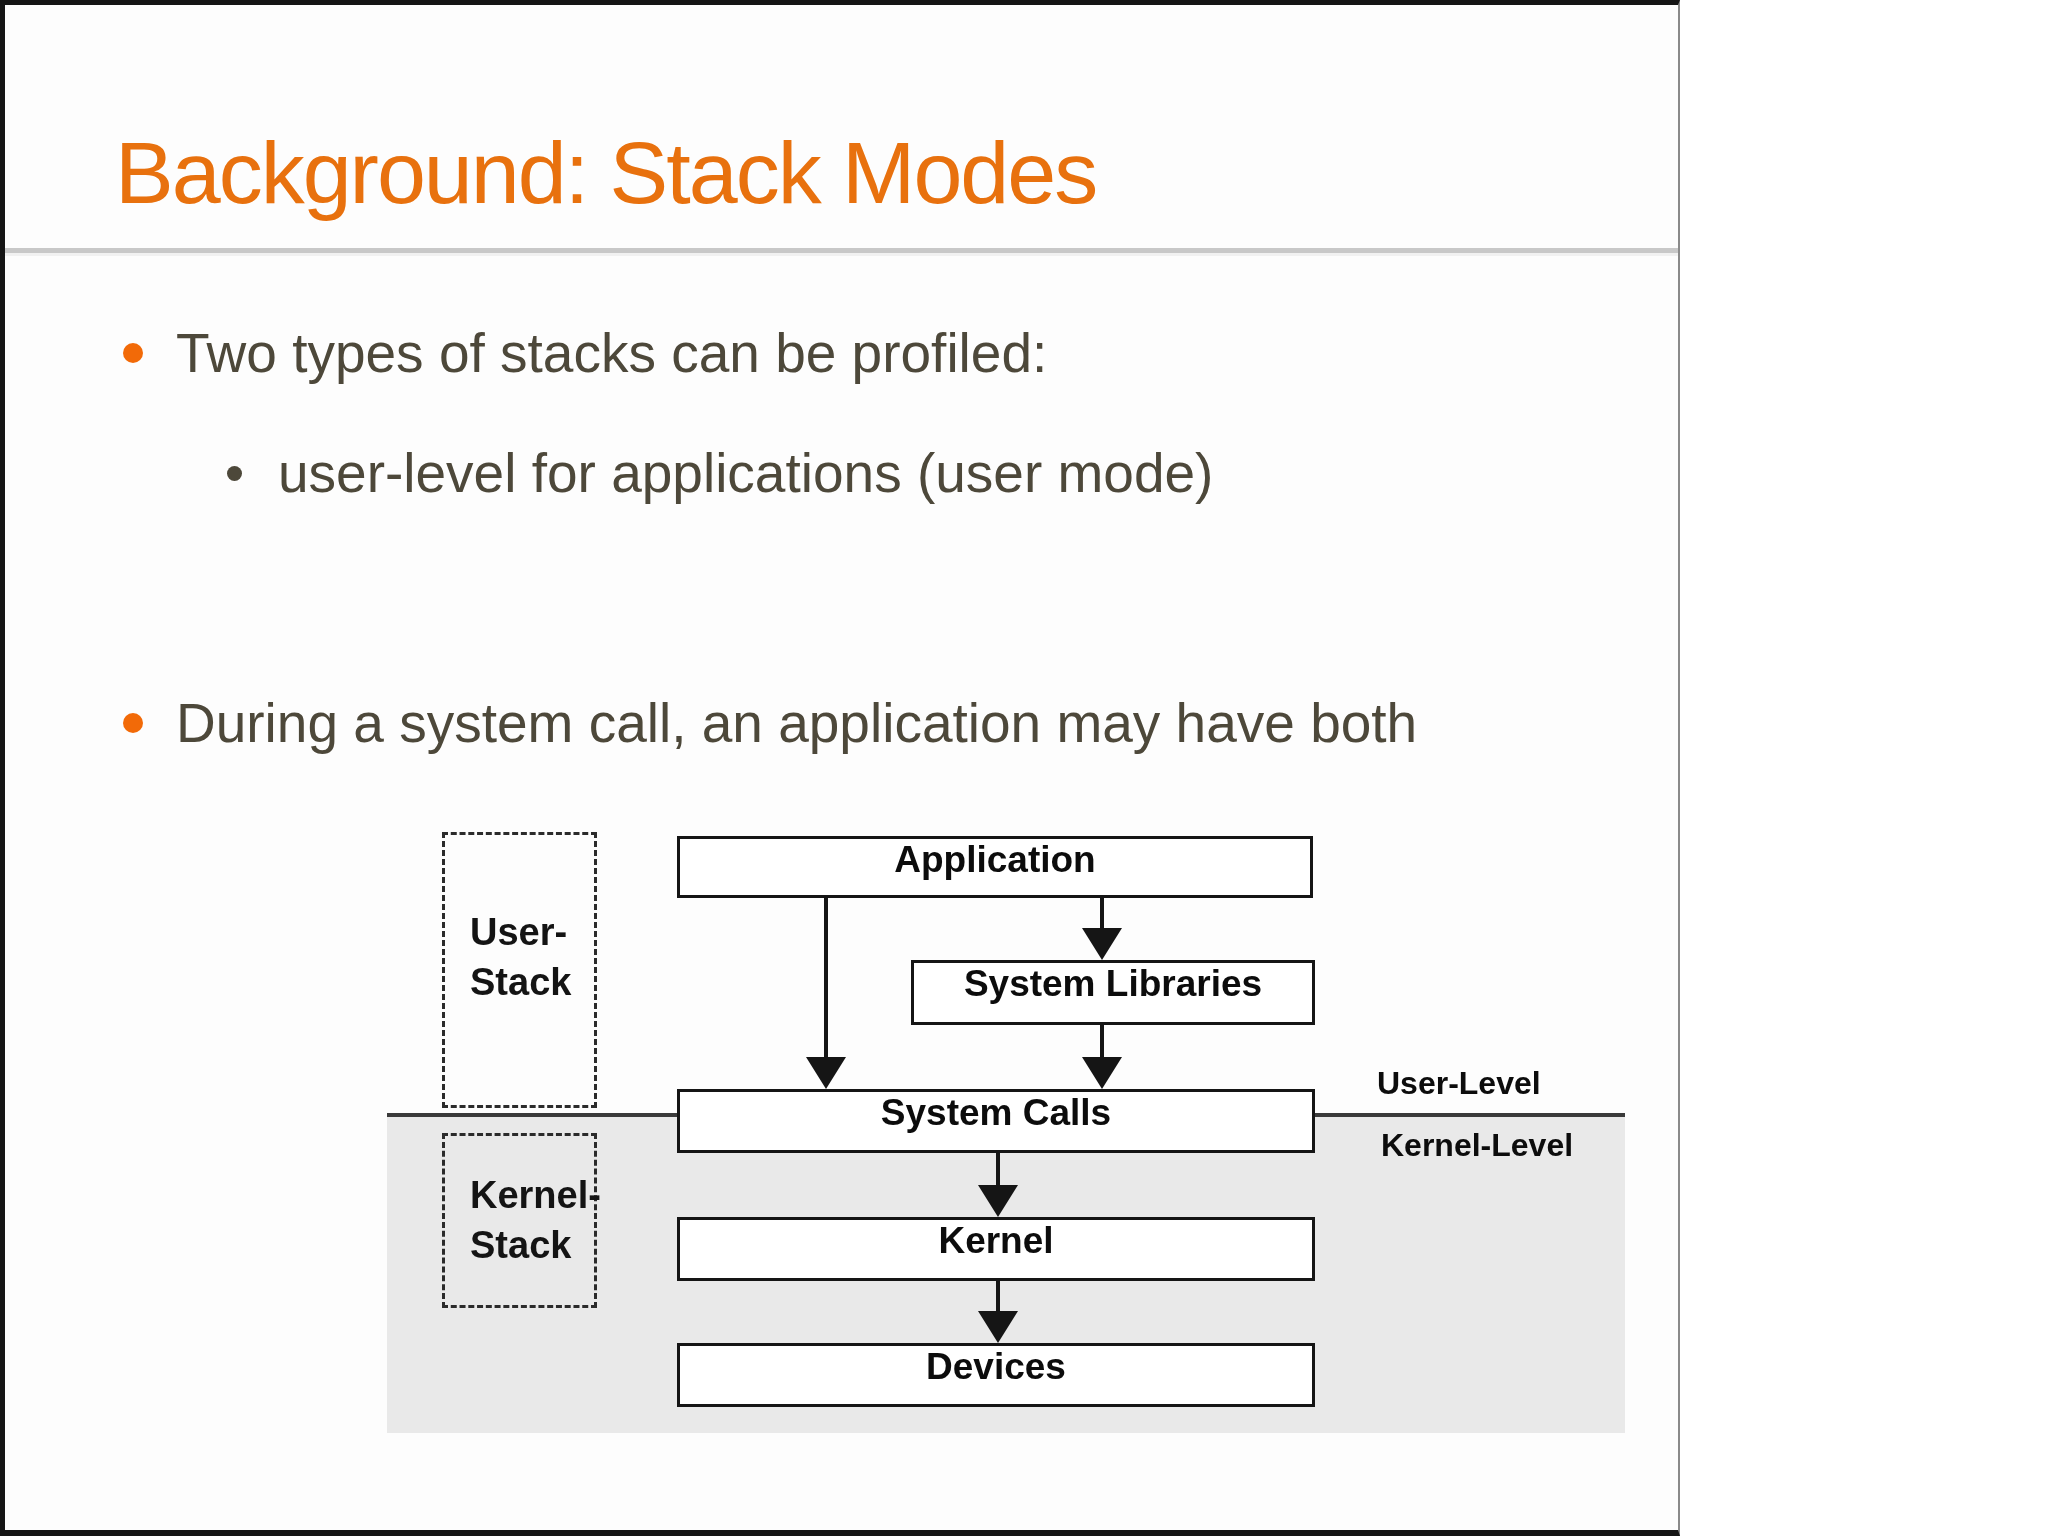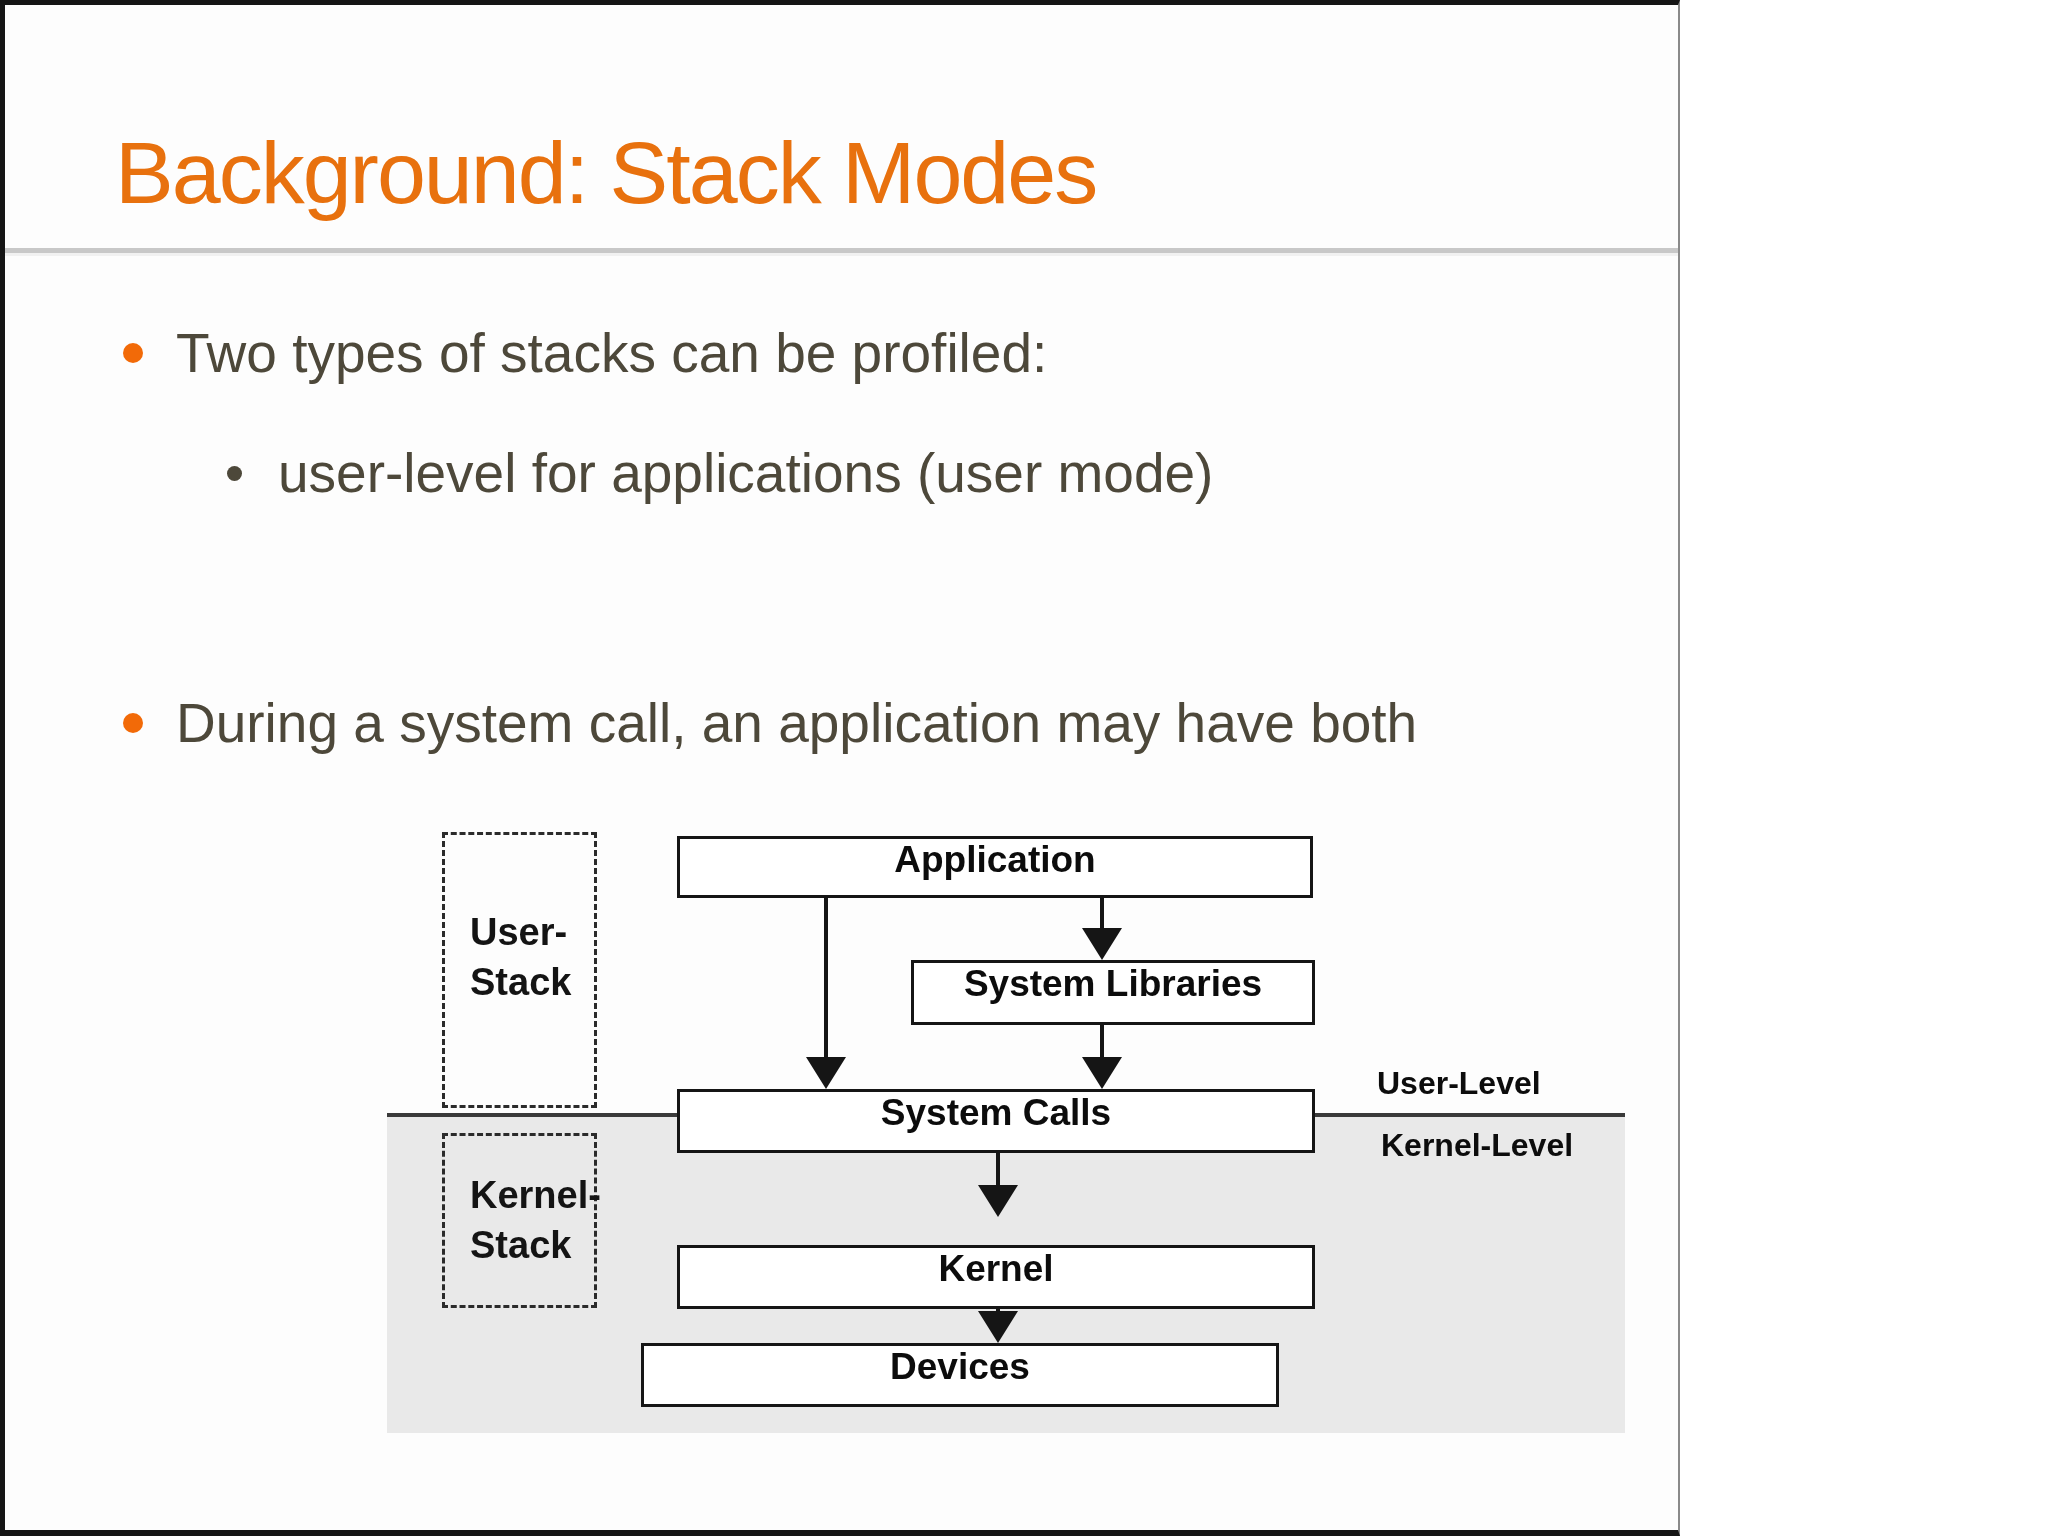--- a/index.html
+++ b/index.html
@@ -50,22 +50,22 @@
   .stacklabel.kernel { left:465px; top:1165px; }
   .node {
     position:absolute; z-index:4; background:#ffffff;
     border:3px solid #151515; box-sizing:border-box;
     display:flex; align-items:flex-start; justify-content:center;
     font-weight:bold; font-size:37px; color:#0c0c0c; white-space:nowrap;
   }
   .node.app      { left:672px; top:831px;  width:636px; height:62px; }
   .node.syslib   { left:906px; top:955px;  width:404px; height:65px; }
   .node.syscalls { left:672px; top:1084px; width:638px; height:64px; }
-  .node.kernel   { left:672px; top:1212px; width:638px; height:64px;margin-top:28px; }
-  .node.devices  { left:636px; top:1338px; width:638px; height:64px; }
+  .node.kernel   { left:672px; top:1212px; width:638px; height:64px; }
+  .node.devices  { left:672px; top:1338px; width:638px; height:64px; }
   .arrow { position:absolute; width:40px; z-index:3; }
   .arrow .shaft {
     position:absolute; left:18px; top:0; bottom:28px; width:4px; background:#151515;
   }
   .arrow .head {
     position:absolute; left:0; bottom:0; width:0; height:0;
     border-left:20px solid transparent; border-right:20px solid transparent;
     border-top:32px solid #151515;
   }
   .a1 { left:801px;  top:893px;  height:191px; }

